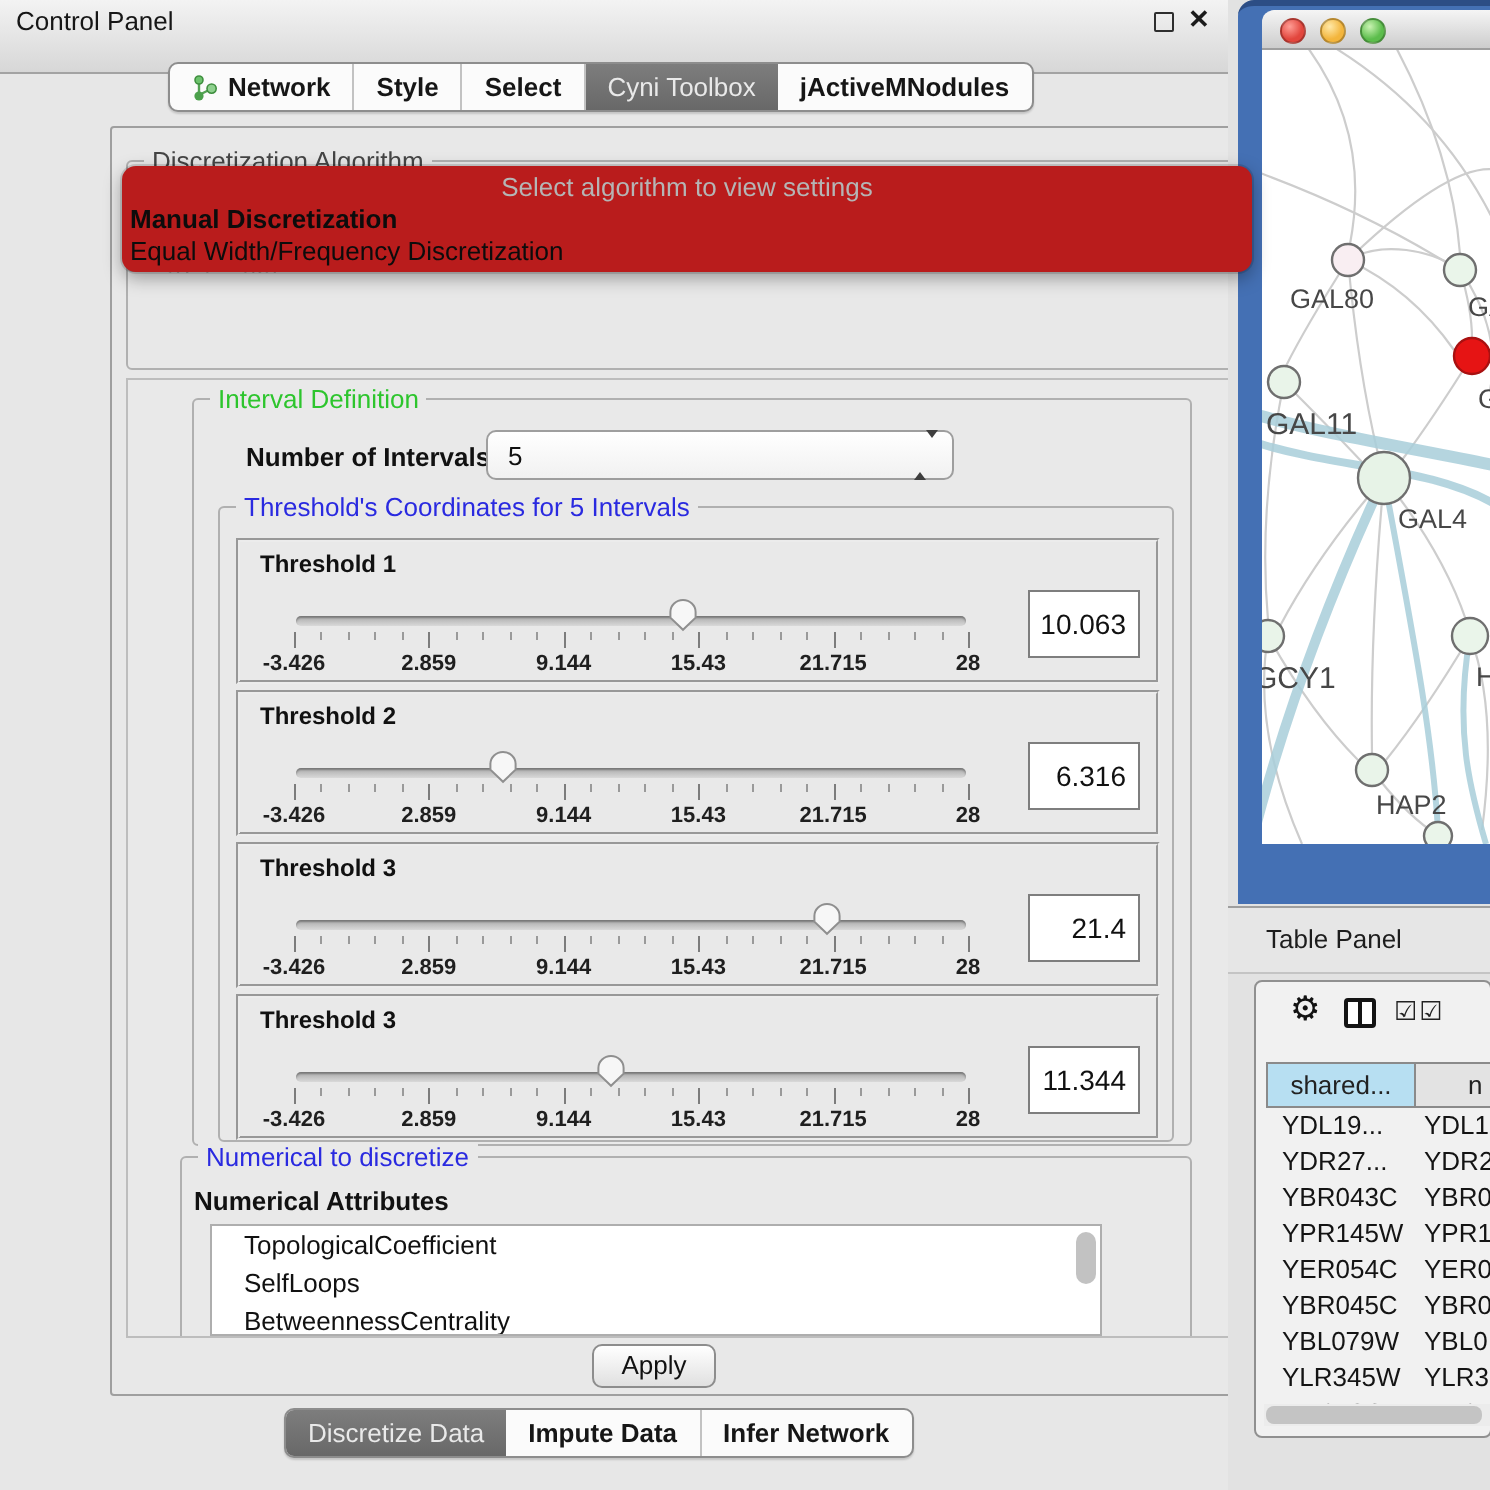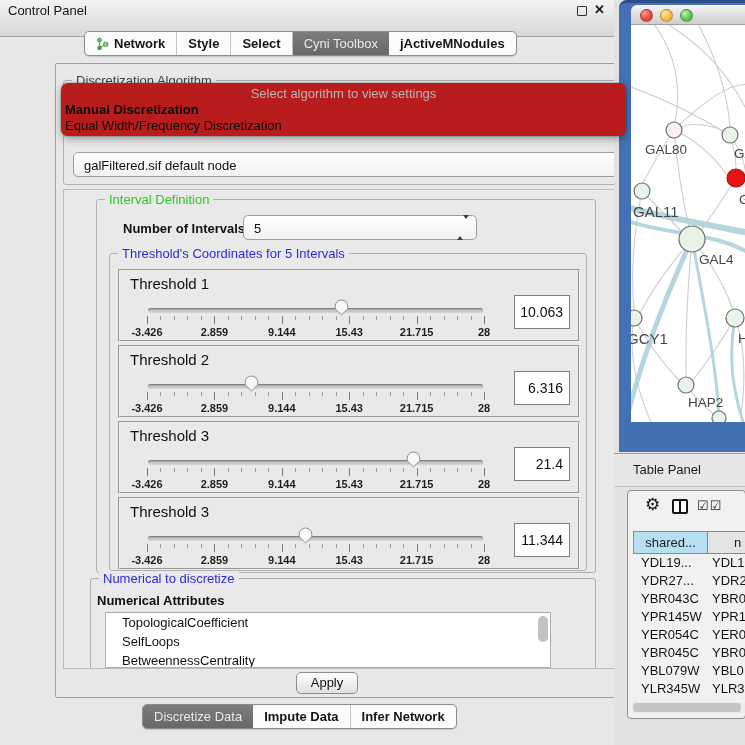--- a/index.html
+++ b/index.html
@@ -73,21 +73,21 @@
   .vscroll-thumb { position:absolute; left:3px; top:16px; width:10px; height:432px;
     background:#b7b7b7; border-radius:5px; }
 
   .interval-group { left:32px; top:9px; width:500px; height:374px; }
   .noi-label { position:absolute; left:26px; top:21px; font-size:13px; font-weight:bold; }
   .noi-combo { left:146px; top:15px; width:234px; height:25px; }
 
   .thr-group { left:12px; top:53px; width:478px; height:318px; }
   .thr-panel { position:absolute; left:8px; width:462px; height:73px;
     background:#e9e9e9; border:2px groove #ececec; }
-  .thr-label { position:absolute; left:10px; top:4px; font-size:15px; font-weight:normal; }
+  .thr-label { position:absolute; left:10px; top:4px; font-size:12px; font-weight:bold; }
   .track { position:absolute; left:28px; top:37px; width:335px; height:5px; border-radius:3px;
     background:linear-gradient(#a9a9a9,#d9d9d9); box-shadow:inset 0 1px 1px rgba(0,0,0,.3); }
   .thumb { position:absolute; top:28px; width:15px; height:17px; }
   .tick { position:absolute; top:45px; width:1px; background:#7c7c7c; }
   .tick.minor { height:4px; background:#9a9a9a; }
   .tick.major { height:8px; }
   .ticklabel { position:absolute; top:55px; transform:translateX(-50%);
     font-size:11px; font-weight:bold; color:#1f1f1f; }
   .thr-value { position:absolute; left:394px; top:24px; width:56px; height:34px;
     background:#fff; border:1px solid #7e7e7e; font-size:14px; line-height:32px;
@@ -188,26 +188,20 @@
     </div>
 
     <div class="abs dropdown-popup">
       <div class="popup-placeholder">Select algorithm to view settings</div>
       <div class="popup-option hl" style="top:19px">Manual Discretization</div>
       <div class="popup-option" style="top:35px">Equal Width/Frequency Discretization</div>
     </div>
 
     <div class="group tabledata-group">
       <span class="legend legend-dark" style="color:#1c1c1c">Table Data</span>
-      <div class="combo tabledata-combo">
-        <span class="combo-text">galFiltered.sif default node</span>
-        <span class="stepper">
-          <span class="stp-up"></span><span class="stp-down"></span>
-        </span>
-      </div>
     </div>
 
     <div class="abs scrollpane">
 
       <div class="group interval-group">
         <span class="legend in-scroll legend-green">Interval Definition</span>
         <span class="noi-label">Number of Intervals</span>
         <div class="combo noi-combo">
           <span class="combo-text">5</span>
           <span class="stepper">

